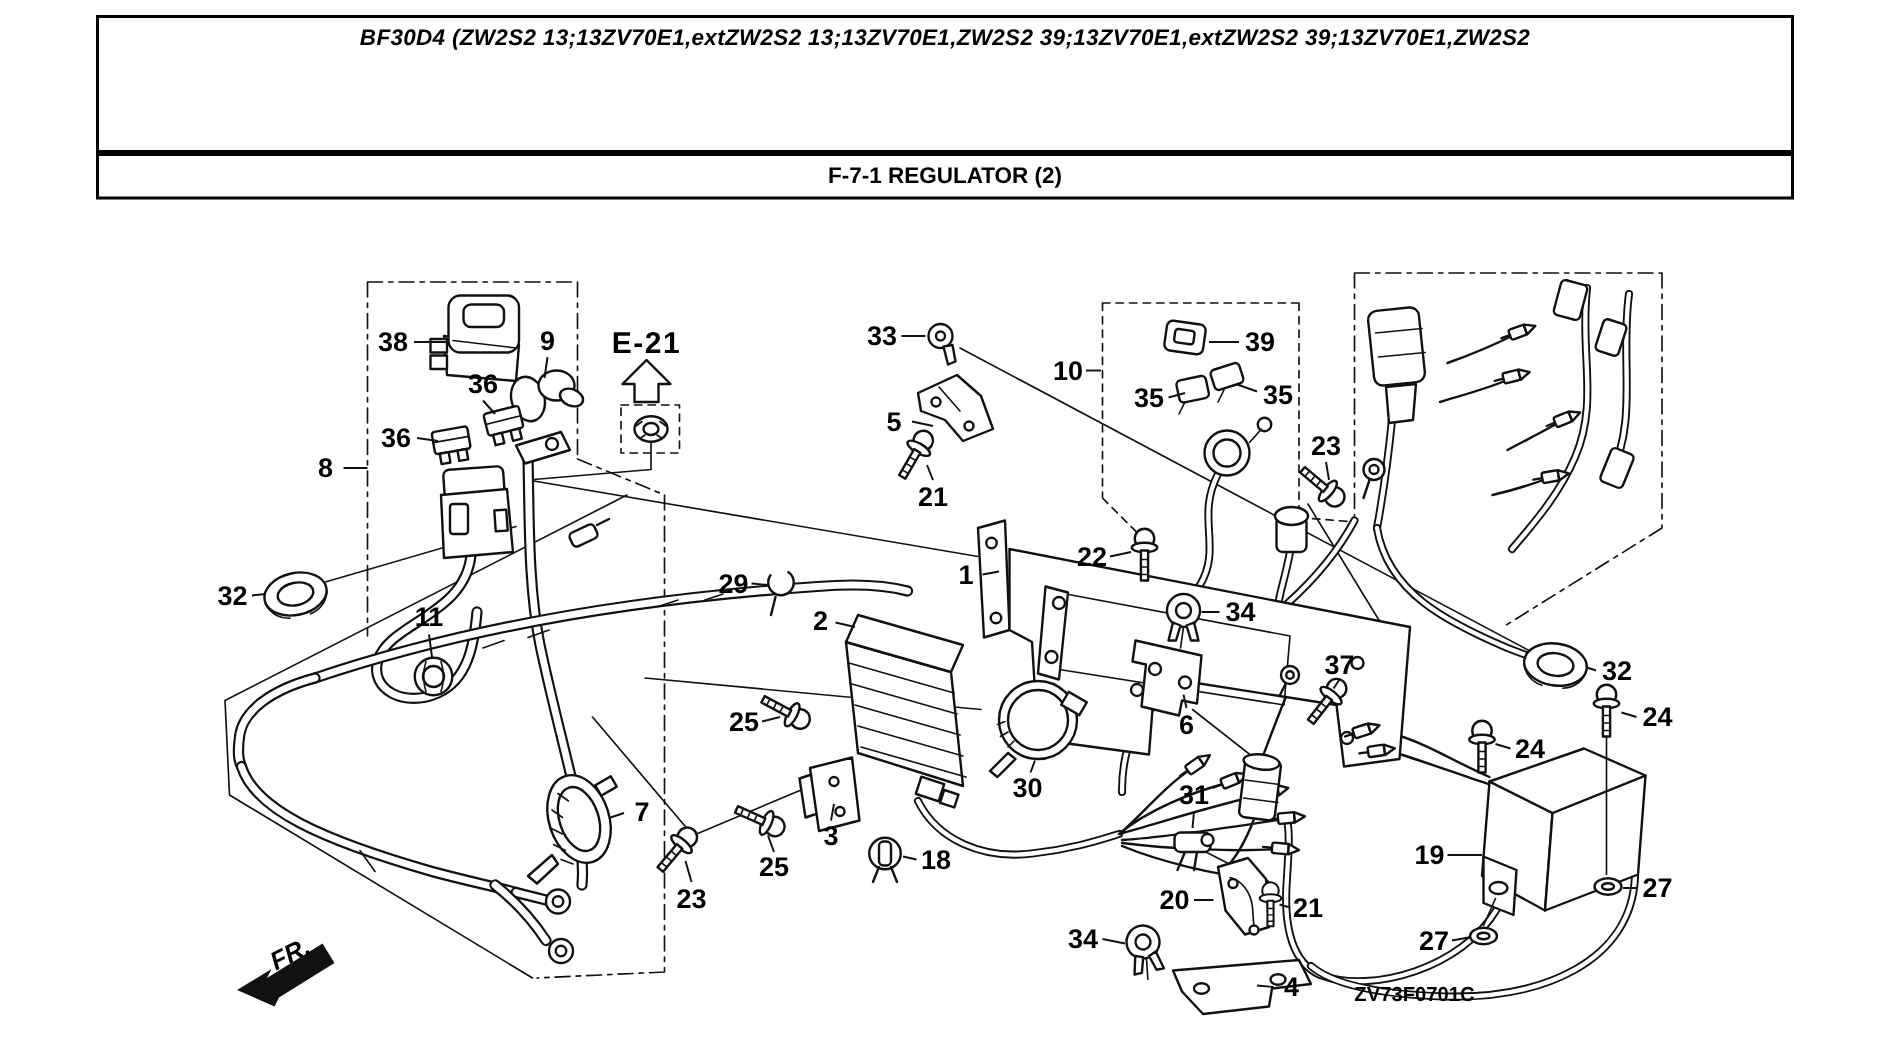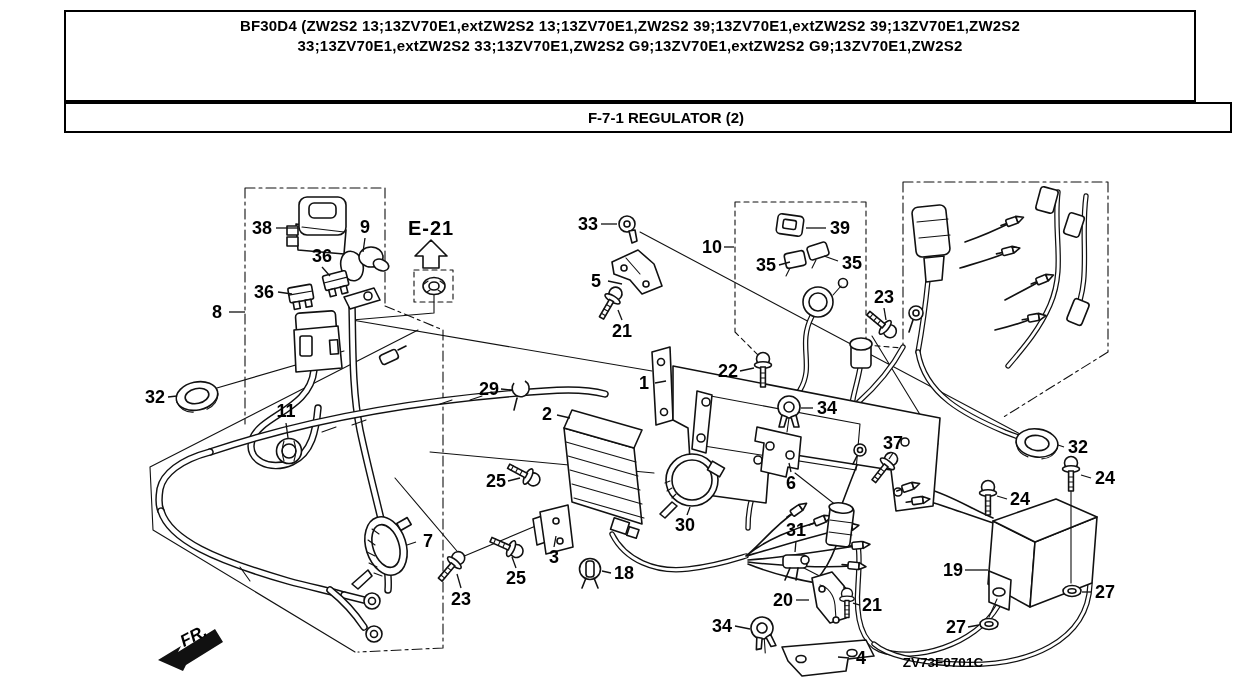--- a/index.html
+++ b/index.html
@@ -1,21 +1,21 @@
 <!DOCTYPE html>
 <html><head>
 <meta charset="utf-8">
 <style>
   html,body{margin:0;padding:0;background:#f2f2f2;}
   .page{position:relative;width:1260px;height:694px;background:#fff;overflow:hidden;
         font-family:"Liberation Sans",sans-serif;color:#000;}
   .hbox{position:absolute;left:64px;width:1128px;border:2px solid #000;background:#fff;
         text-align:center;font-weight:bold;}
-  #hbox1{top:10px;height:84px;font-size:15px;line-height:20px;padding-top:4px;letter-spacing:.2px;}
-  #hbox2{top:102px;height:27px;font-size:15px;line-height:27px;padding-left:36px;}
+  #hbox1{top:10px;height:84px;font-size:15px;line-height:20px;padding-top:4px;letter-spacing:.2px;font-style:italic;}
+  #hbox2{top:102px;height:27px;font-size:15px;line-height:27px;}
   svg{position:absolute;left:0;top:0;}
   .ln{fill:none;stroke:#111;stroke-width:1.6;stroke-linecap:round;stroke-linejoin:round;}
   .thin{stroke-width:1.1;}
   .wh{fill:#fff;stroke:#111;stroke-width:1.6;stroke-linejoin:round;}
   .dd{stroke-dasharray:10 4 3 4;}
   .d2{stroke-dasharray:5 4;}
   .tb{fill:none;stroke:#111;stroke-width:7.5;stroke-linecap:round;}
   .tbi{fill:none;stroke:#fff;stroke-width:4.6;stroke-linecap:round;}
   .ts{fill:none;stroke:#111;stroke-width:5.4;stroke-linecap:round;}
   .tsi{fill:none;stroke:#fff;stroke-width:2.9;stroke-linecap:round;}
@@ -23,21 +23,20 @@
   .e21t{font:bold 20px "Liberation Sans",sans-serif;fill:#000;letter-spacing:1px;}
   .codet{font:bold 13.5px "Liberation Sans",sans-serif;fill:#000;}
   .frt{font:italic bold 17px "Liberation Sans",sans-serif;fill:#000;}
 </style>
 </head>
 <body>
 
 <div class="page">
   <div class="hbox" id="hbox1">
     <div>BF30D4 (ZW2S2 13;13ZV70E1,extZW2S2 13;13ZV70E1,ZW2S2 39;13ZV70E1,extZW2S2 39;13ZV70E1,ZW2S2</div>
-    <div>33;13ZV70E1,extZW2S2 33;13ZV70E1,ZW2S2 G9;13ZV70E1,extZW2S2 G9;13ZV70E1,ZW2S2</div>
   </div>
   <div class="hbox" id="hbox2">
     <span>F-7-1 REGULATOR (2)</span>
   </div>
 
   <svg width="1260" height="694" viewBox="0 0 1260 694">
     <defs>
       <g id="bolt">
           <circle class="wh" cx="0" cy="-5" r="6.5"></circle>
           <ellipse class="wh" cx="0" cy="1" rx="8.5" ry="3.2"></ellipse>

